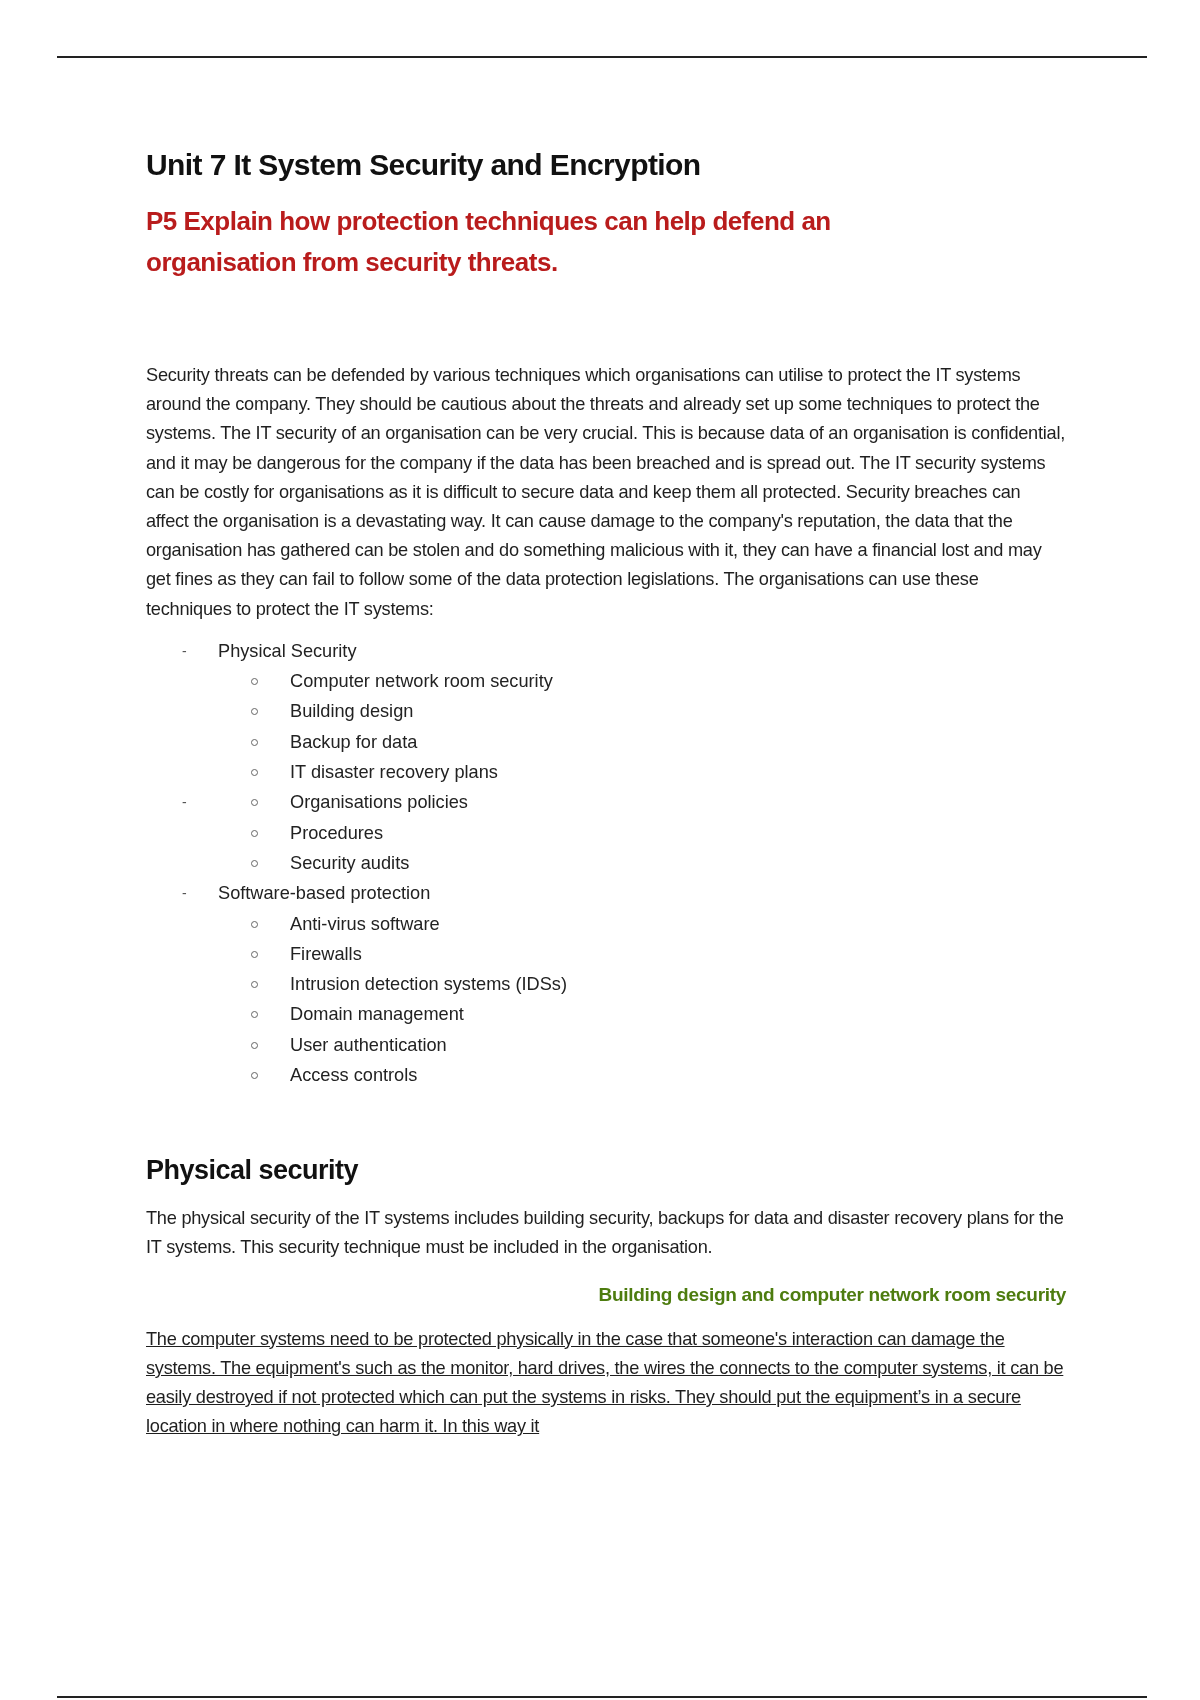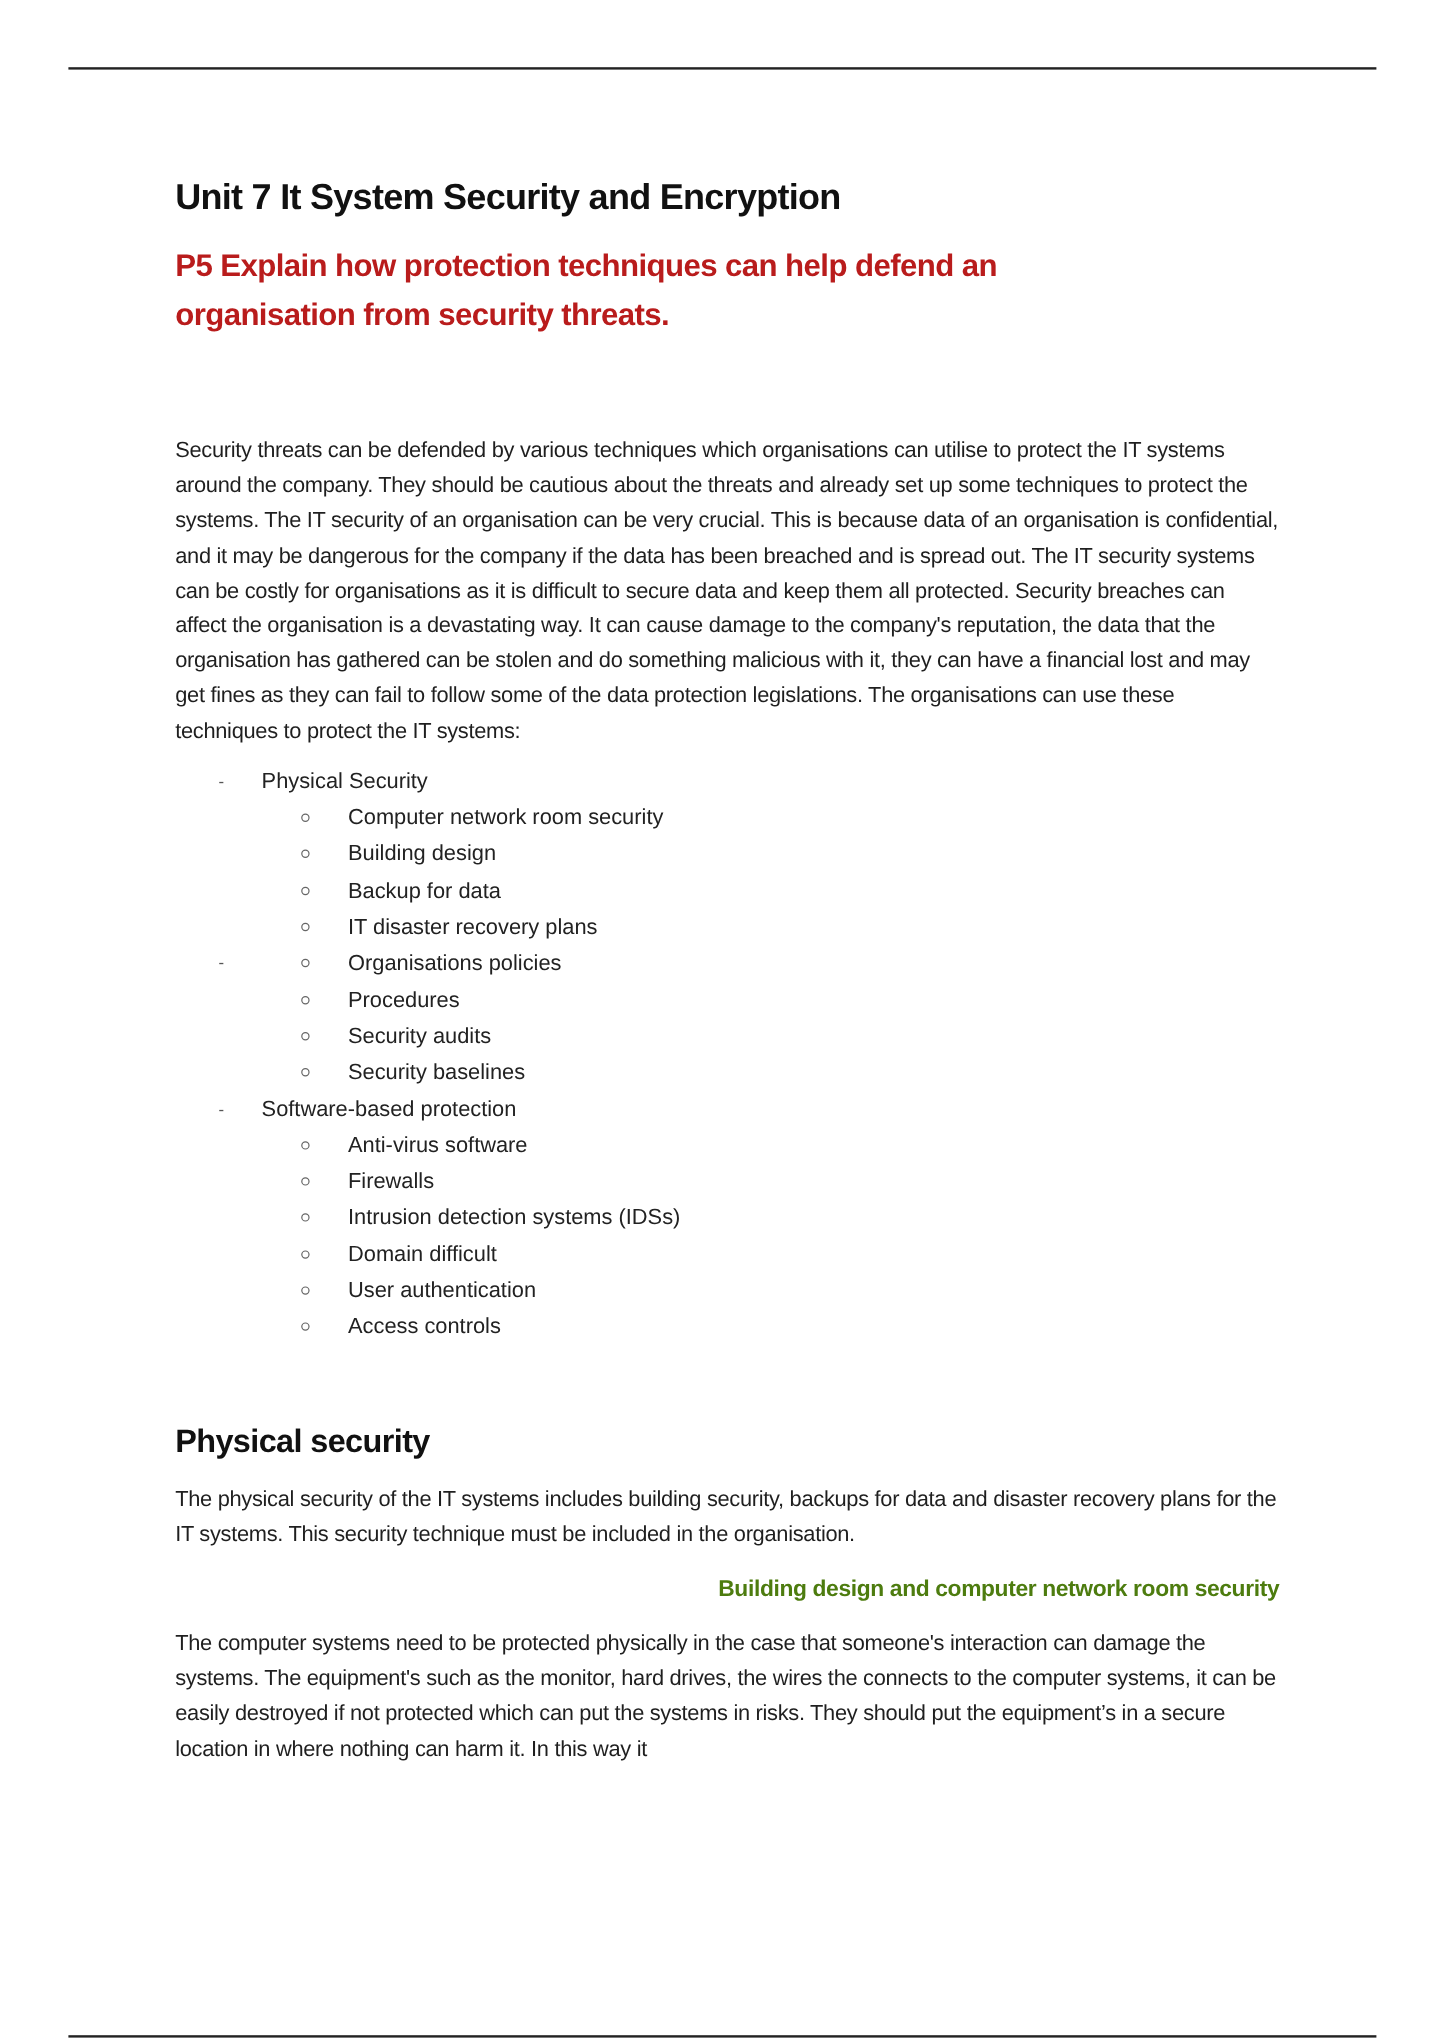--- a/index.html
+++ b/index.html
@@ -112,21 +112,21 @@
     p.section-intro { margin-top: 16px; }
     h3.subsection-title {
       margin: 18px 0 0 0;
       font-size: 19px;
       font-weight: bold;
       letter-spacing: -0.3px;
       color: #4d7c0f;
       line-height: 28px;
       text-align: right;
     }
-    p.subsection-text { margin-top: 16px; }
+    p.subsection-text { margin-top: 16px; text-decoration: underline; }
   </style>
 </head>
 <body>
 
 <div class="rule top"></div>
 
 <div class="page">
   <h1 class="doc-title">Unit 7 It System Security and Encryption</h1>
   <h2 class="doc-subtitle">P5 Explain how protection techniques can help defend an organisation from security threats.</h2>
 
@@ -142,31 +142,30 @@
         <li><span class="circle-bullet"></span><span>Backup for data</span></li>
         <li><span class="circle-bullet"></span><span>IT disaster recovery plans</span></li>
       </ul>
     </li>
     <li>
       <span class="dash-bullet">-</span>
       <ul class="sub">
         <li><span class="circle-bullet"></span><span>Organisations policies</span></li>
         <li><span class="circle-bullet"></span><span>Procedures</span></li>
         <li><span class="circle-bullet"></span><span>Security audits</span></li>
-        <li><span class="circle-bullet"></span><span>Security baselines</span></li>
       </ul>
     </li>
     <li>
       <span class="dash-bullet">-</span>
       <span class="top-item-label">Software-based protection</span>
       <ul class="sub">
         <li><span class="circle-bullet"></span><span>Anti-virus software</span></li>
         <li><span class="circle-bullet"></span><span>Firewalls</span></li>
         <li><span class="circle-bullet"></span><span>Intrusion detection systems (IDSs)</span></li>
-        <li><span class="circle-bullet"></span><span>Domain difficult</span></li>
+        <li><span class="circle-bullet"></span><span>Domain management</span></li>
         <li><span class="circle-bullet"></span><span>User authentication</span></li>
         <li><span class="circle-bullet"></span><span>Access controls</span></li>
       </ul>
     </li>
   </ul>
 
   <h2 class="section-title">Physical security</h2>
   <p class="body-text section-intro">The physical security of the IT systems includes building security, backups for data and disaster recovery plans for the IT systems. This security technique must be included in the organisation.</p>
 
   <h3 class="subsection-title">Building design and computer network room security</h3>

